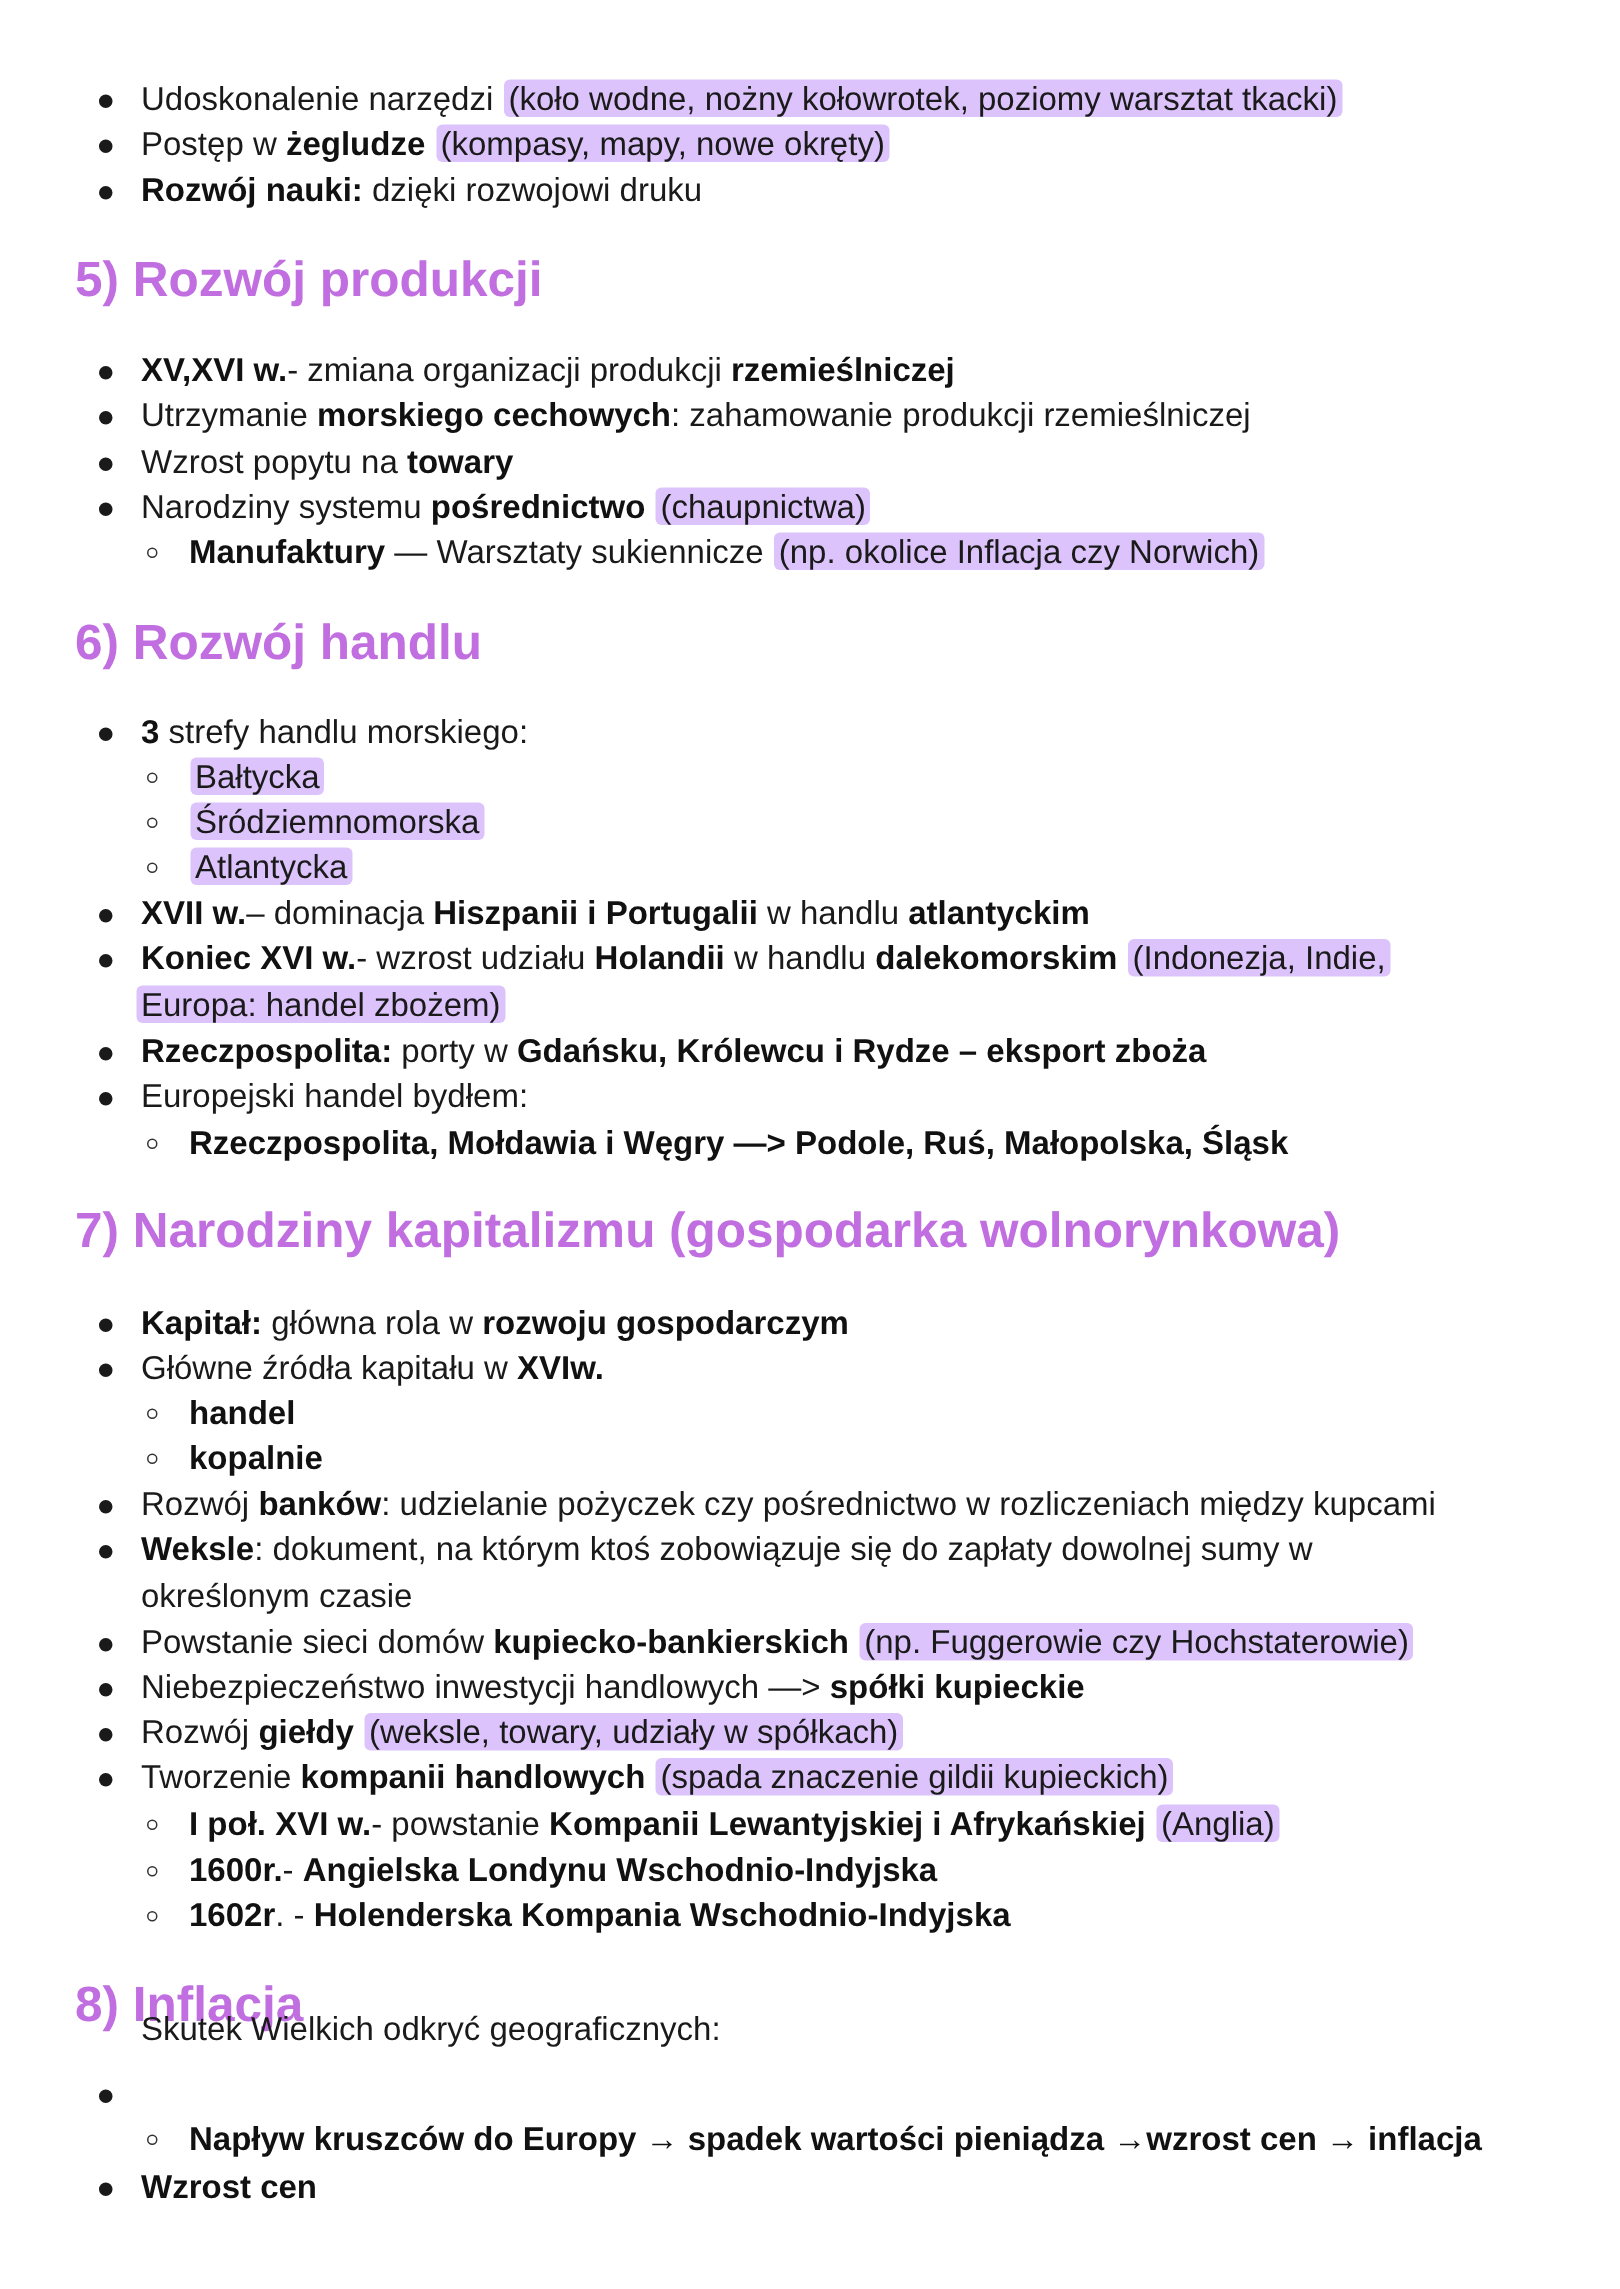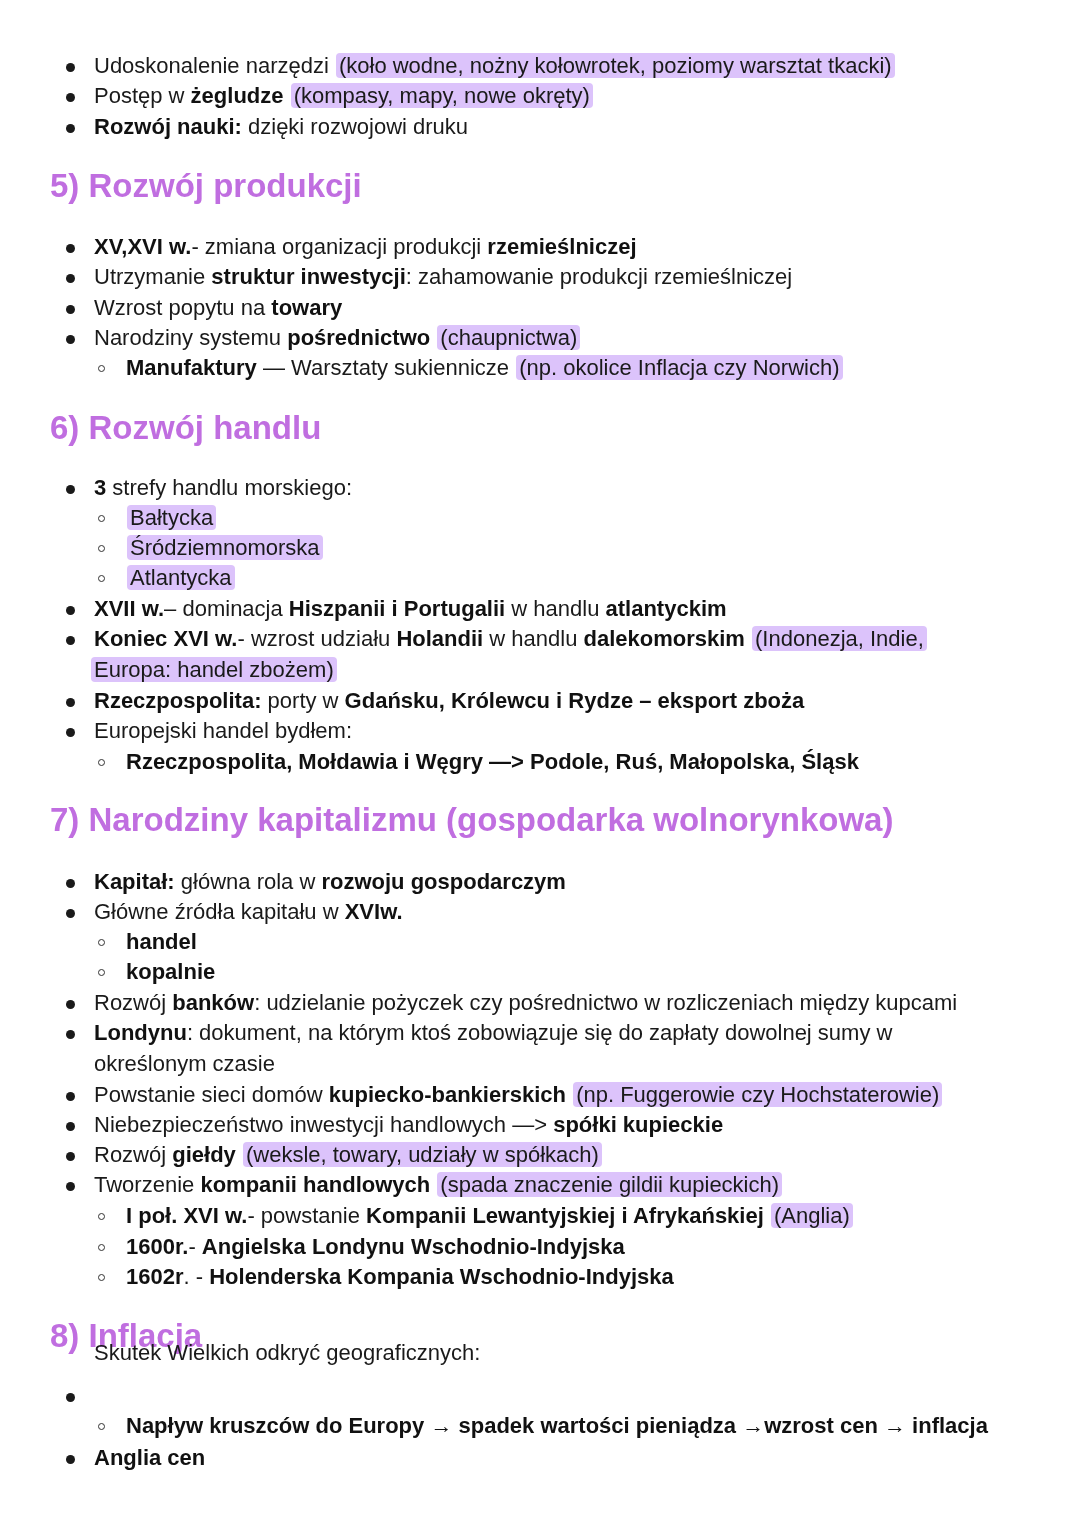--- a/index.html
+++ b/index.html
@@ -55,21 +55,21 @@
   <div class="heading" style="top:166px">5) Rozwój produkcji</div>
 
   <div class="line bullet-l1" style="top:232px">
       <span class="bullet-dot"></span>
     </div>
   <div class="line text-l1" style="top:232px"><b>XV,XVI w.</b><span>- zmiana organizacji produkcji </span><b>rzemieślniczej</b></div>
 
   <div class="line bullet-l1" style="top:262px">
       <span class="bullet-dot"></span>
     </div>
-  <div class="line text-l1" style="top:262px"><span>Utrzymanie </span><b>struktur inwestycji</b><span>: zahamowanie produkcji rzemieślniczej</span></div>
+  <div class="line text-l1" style="top:262px"><span>Utrzymanie </span><b>morskiego cechowych</b><span>: zahamowanie produkcji rzemieślniczej</span></div>
 
   <div class="line bullet-l1" style="top:293px">
       <span class="bullet-dot"></span>
     </div>
   <div class="line text-l1" style="top:293px"><span>Wzrost popytu na </span><b>towary</b></div>
 
   <div class="line bullet-l1" style="top:323px">
       <span class="bullet-dot"></span>
     </div>
   <div class="line text-l1" style="top:323px"><span>Narodziny systemu </span><b>pośrednictwo</b> <span class="hl">(chaupnictwa)</span></div>
@@ -150,21 +150,21 @@
   <div class="line text-l2" style="top:957px"><b>kopalnie</b></div>
 
   <div class="line bullet-l1" style="top:988px">
       <span class="bullet-dot"></span>
     </div>
   <div class="line text-l1" style="top:988px"><span>Rozwój </span><b>banków</b><span>: udzielanie pożyczek czy pośrednictwo w rozliczeniach między kupcami</span></div>
 
   <div class="line bullet-l1" style="top:1018px">
       <span class="bullet-dot"></span>
     </div>
-  <div class="line text-l1" style="top:1018px"><b>Londynu</b><span>: dokument, na którym ktoś zobowiązuje się do zapłaty dowolnej sumy w</span></div>
+  <div class="line text-l1" style="top:1018px"><b>Weksle</b><span>: dokument, na którym ktoś zobowiązuje się do zapłaty dowolnej sumy w</span></div>
   <div class="line text-l1" style="top:1049px"><span>określonym czasie</span></div>
 
   <div class="line bullet-l1" style="top:1080px">
       <span class="bullet-dot"></span>
     </div>
   <div class="line text-l1" style="top:1080px"><span>Powstanie sieci domów </span><b>kupiecko-bankierskich</b> <span class="hl">(np. Fuggerowie czy Hochstaterowie)</span></div>
 
   <div class="line bullet-l1" style="top:1110px">
       <span class="bullet-dot"></span>
     </div>
@@ -203,15 +203,15 @@
   <div class="line text-l1" style="top:1338px"><span>Skutek Wielkich odkryć geograficznych:</span></div>
 
   <div class="line bullet-l2" style="top:1411px">
       <span class="bullet-ring"></span>
     </div>
   <div class="line text-l2" style="top:1411px"><b>Napływ kruszców do Europy → spadek wartości pieniądza →wzrost cen → inflacja</b></div>
 
   <div class="line bullet-l1" style="top:1443px">
       <span class="bullet-dot"></span>
     </div>
-  <div class="line text-l1" style="top:1443px"><b>Anglia cen</b></div>
+  <div class="line text-l1" style="top:1443px"><b>Wzrost cen</b></div>
 
 </div>
 
 </body></html>

